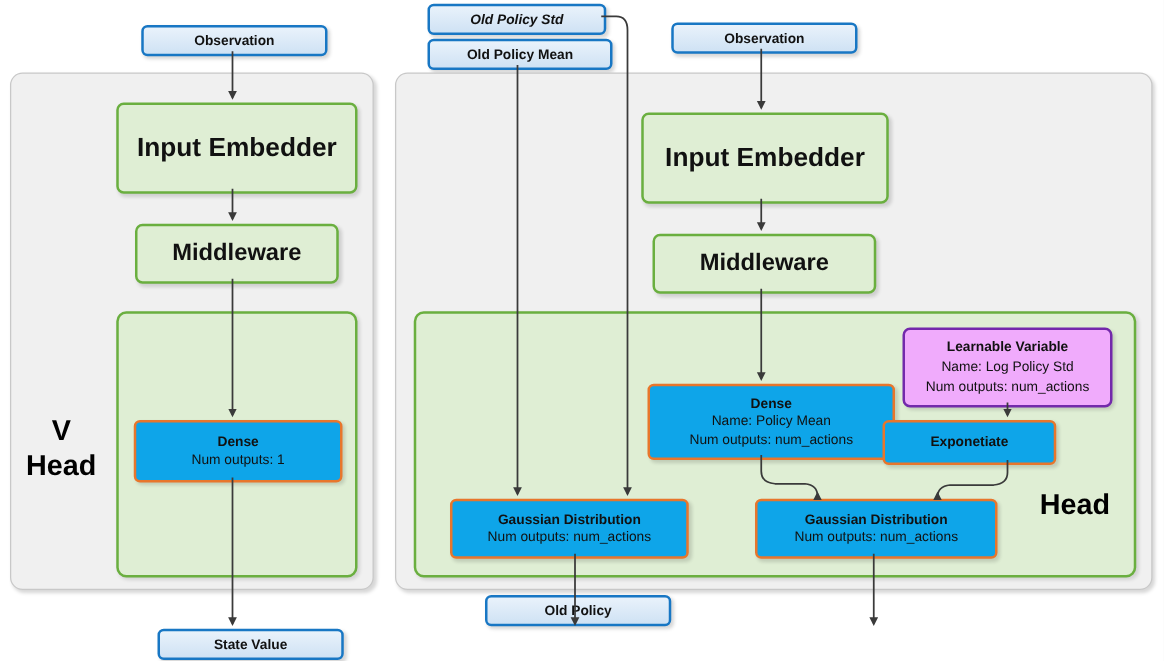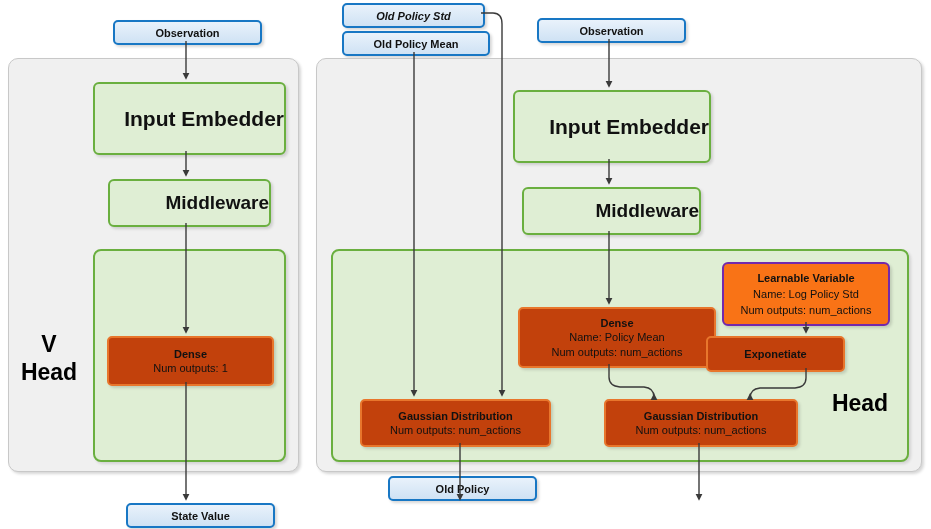--- a/index.html
+++ b/index.html
@@ -17,35 +17,35 @@
     border-radius:10px;box-shadow:2px 2px 3px rgba(0,0,0,.16);
   }
   
   .greenbox{
     position:absolute;background:#dfeed4;border:2px solid #6aaf3f;
     border-radius:8px;box-shadow:2px 2px 3px rgba(0,0,0,.12);
   }
   
   .greenmod{
     position:absolute;background:#dfeed4;border:2px solid #6aaf3f;
-    border-radius:6px;display:flex;align-items:center;justify-content:flex-end;
+    border-radius:6px;display:flex;align-items:center;justify-content:center;
     font-weight:bold;color:#111;box-shadow:2px 2px 3px rgba(0,0,0,.14);
   }
   
   .orange{
-    position:absolute;background:#c2410c;border:2px solid #e8762c;
+    position:absolute;background:#0ea5e9;border:2px solid #e8762c;
     border-radius:5px;display:flex;flex-direction:column;
     align-items:center;justify-content:center;color:#111;
     box-shadow:2px 2px 3px rgba(0,0,0,.14);text-align:center;
   }
   .orange .ttl{font-weight:bold;font-size:11px;line-height:14px;}
   .orange .sub{font-size:11px;line-height:15px;}
   
   .purple{
-    position:absolute;background:#f97316;border:2px solid #7329ab;
+    position:absolute;background:#f0abfc;border:2px solid #7329ab;
     border-radius:6px;display:flex;flex-direction:column;
     align-items:center;justify-content:center;color:#111;
     box-shadow:2px 2px 3px rgba(0,0,0,.14);text-align:center;
   }
   .purple .ttl{font-weight:bold;font-size:11px;line-height:15px;}
   .purple .sub{font-size:11px;line-height:16px;}
   
   .bluepill{
     position:absolute;background:#dbe9f7;border:2px solid #1877c4;
     border-radius:5px;display:flex;align-items:center;justify-content:center;

